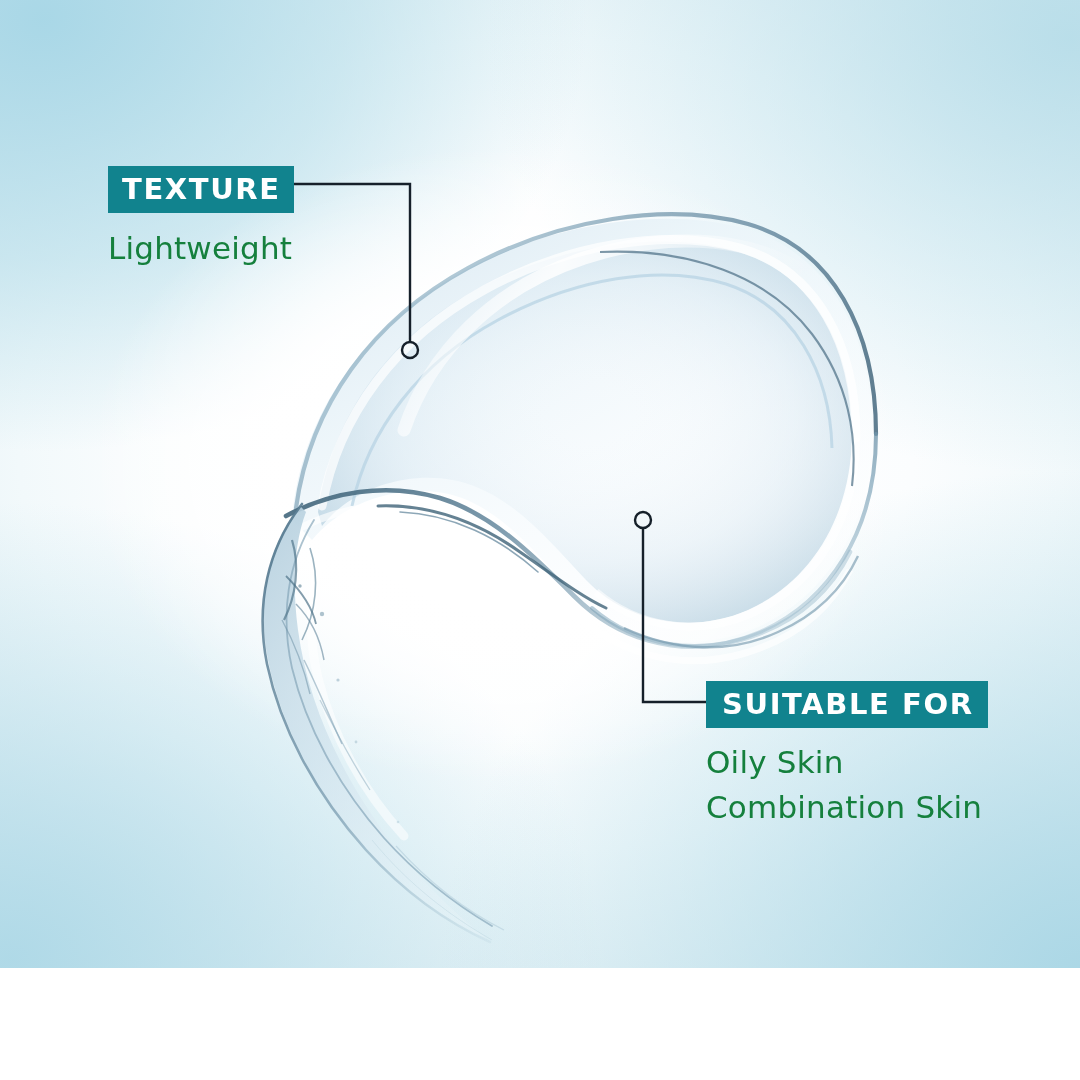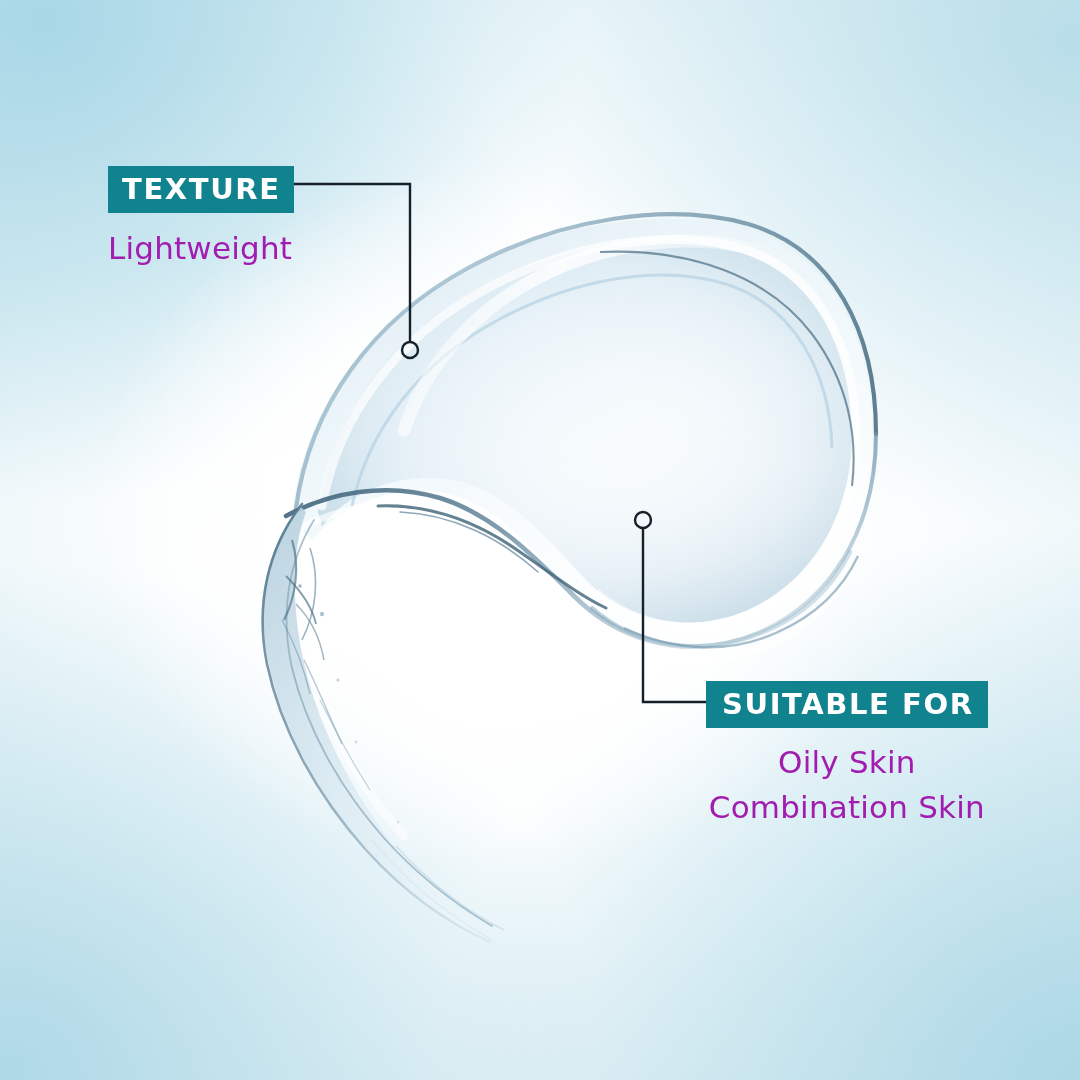--- a/index.html
+++ b/index.html
@@ -3,21 +3,21 @@
 <meta charset="utf-8">
 <style>
   html, body {
     margin: 0;
     padding: 0;
     background: #ffffff;
   }
   #canvas {
     position: relative;
     width: 1080px;
-    height: 1080px;
+    height: 968px;
     overflow: hidden;
     font-family: "DejaVu Sans", "Liberation Sans", sans-serif;
     background: #cfe8ef;
   }
 
   
   .bg-base {
     position: absolute;
     inset: 0;
     background:
@@ -80,40 +80,39 @@
   }
 
   #texture-callout { left: 108px; top: 166px; }
   #texture-badge {
     background: #11838e;
     font-size: 29px;
     padding: 9px 13px 9px 14px;
   }
   .body-lines {
     margin-top: 14px;
-    color: #a21caf;
+    color: #15803d;
     font-size: 31px;
     line-height: 42px;
     letter-spacing: 0.2px;
     white-space: nowrap;
   }
   .body-lines div { font-weight: 400; }
 
   #suitable-callout { left: 706px; top: 681px; }
   #suitable-badge {
     background: #11838e;
     font-size: 29px;
     padding: 9px 14px 9px 16px;
     text-align: center;
   }
   #suitable-callout .body-lines {
     margin-top: 12px;
     font-size: 31px;
     line-height: 45px;
-    text-align: center;
   }
 
   
   .leader-layer {
     position: absolute;
     left: 0; top: 0;
     width: 1080px; height: 1080px;
     pointer-events: none;
   }
 </style>

